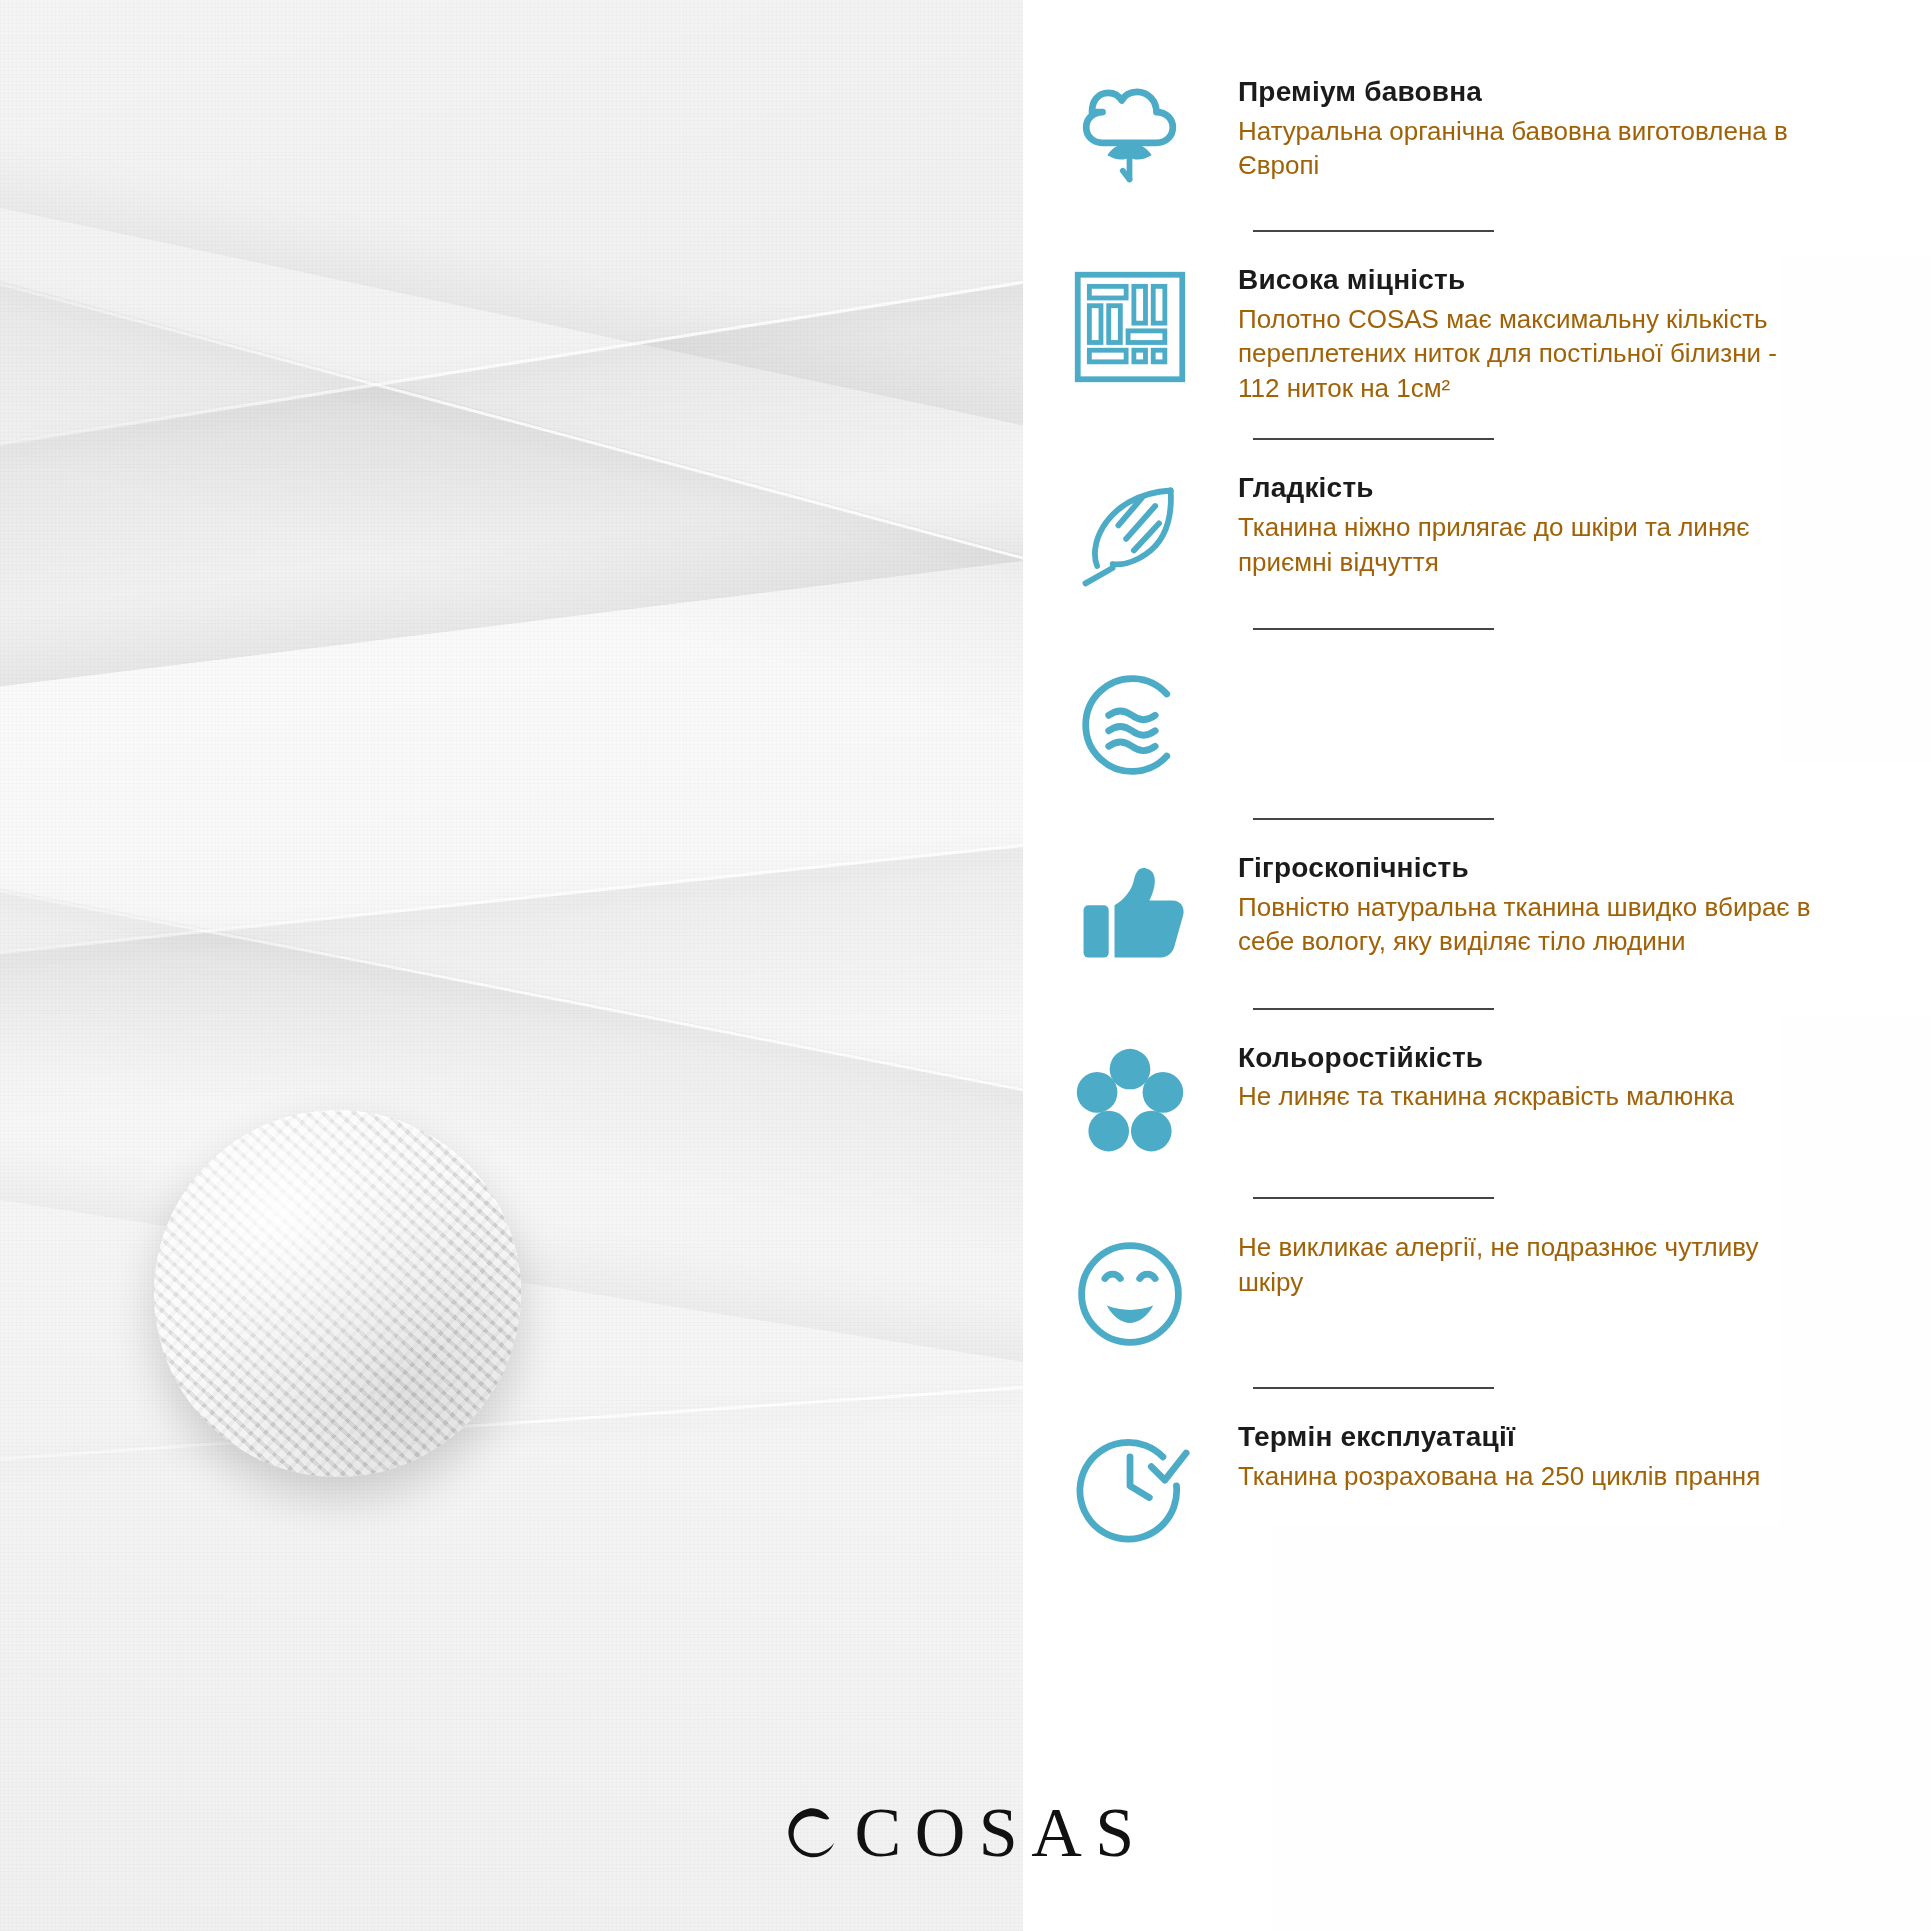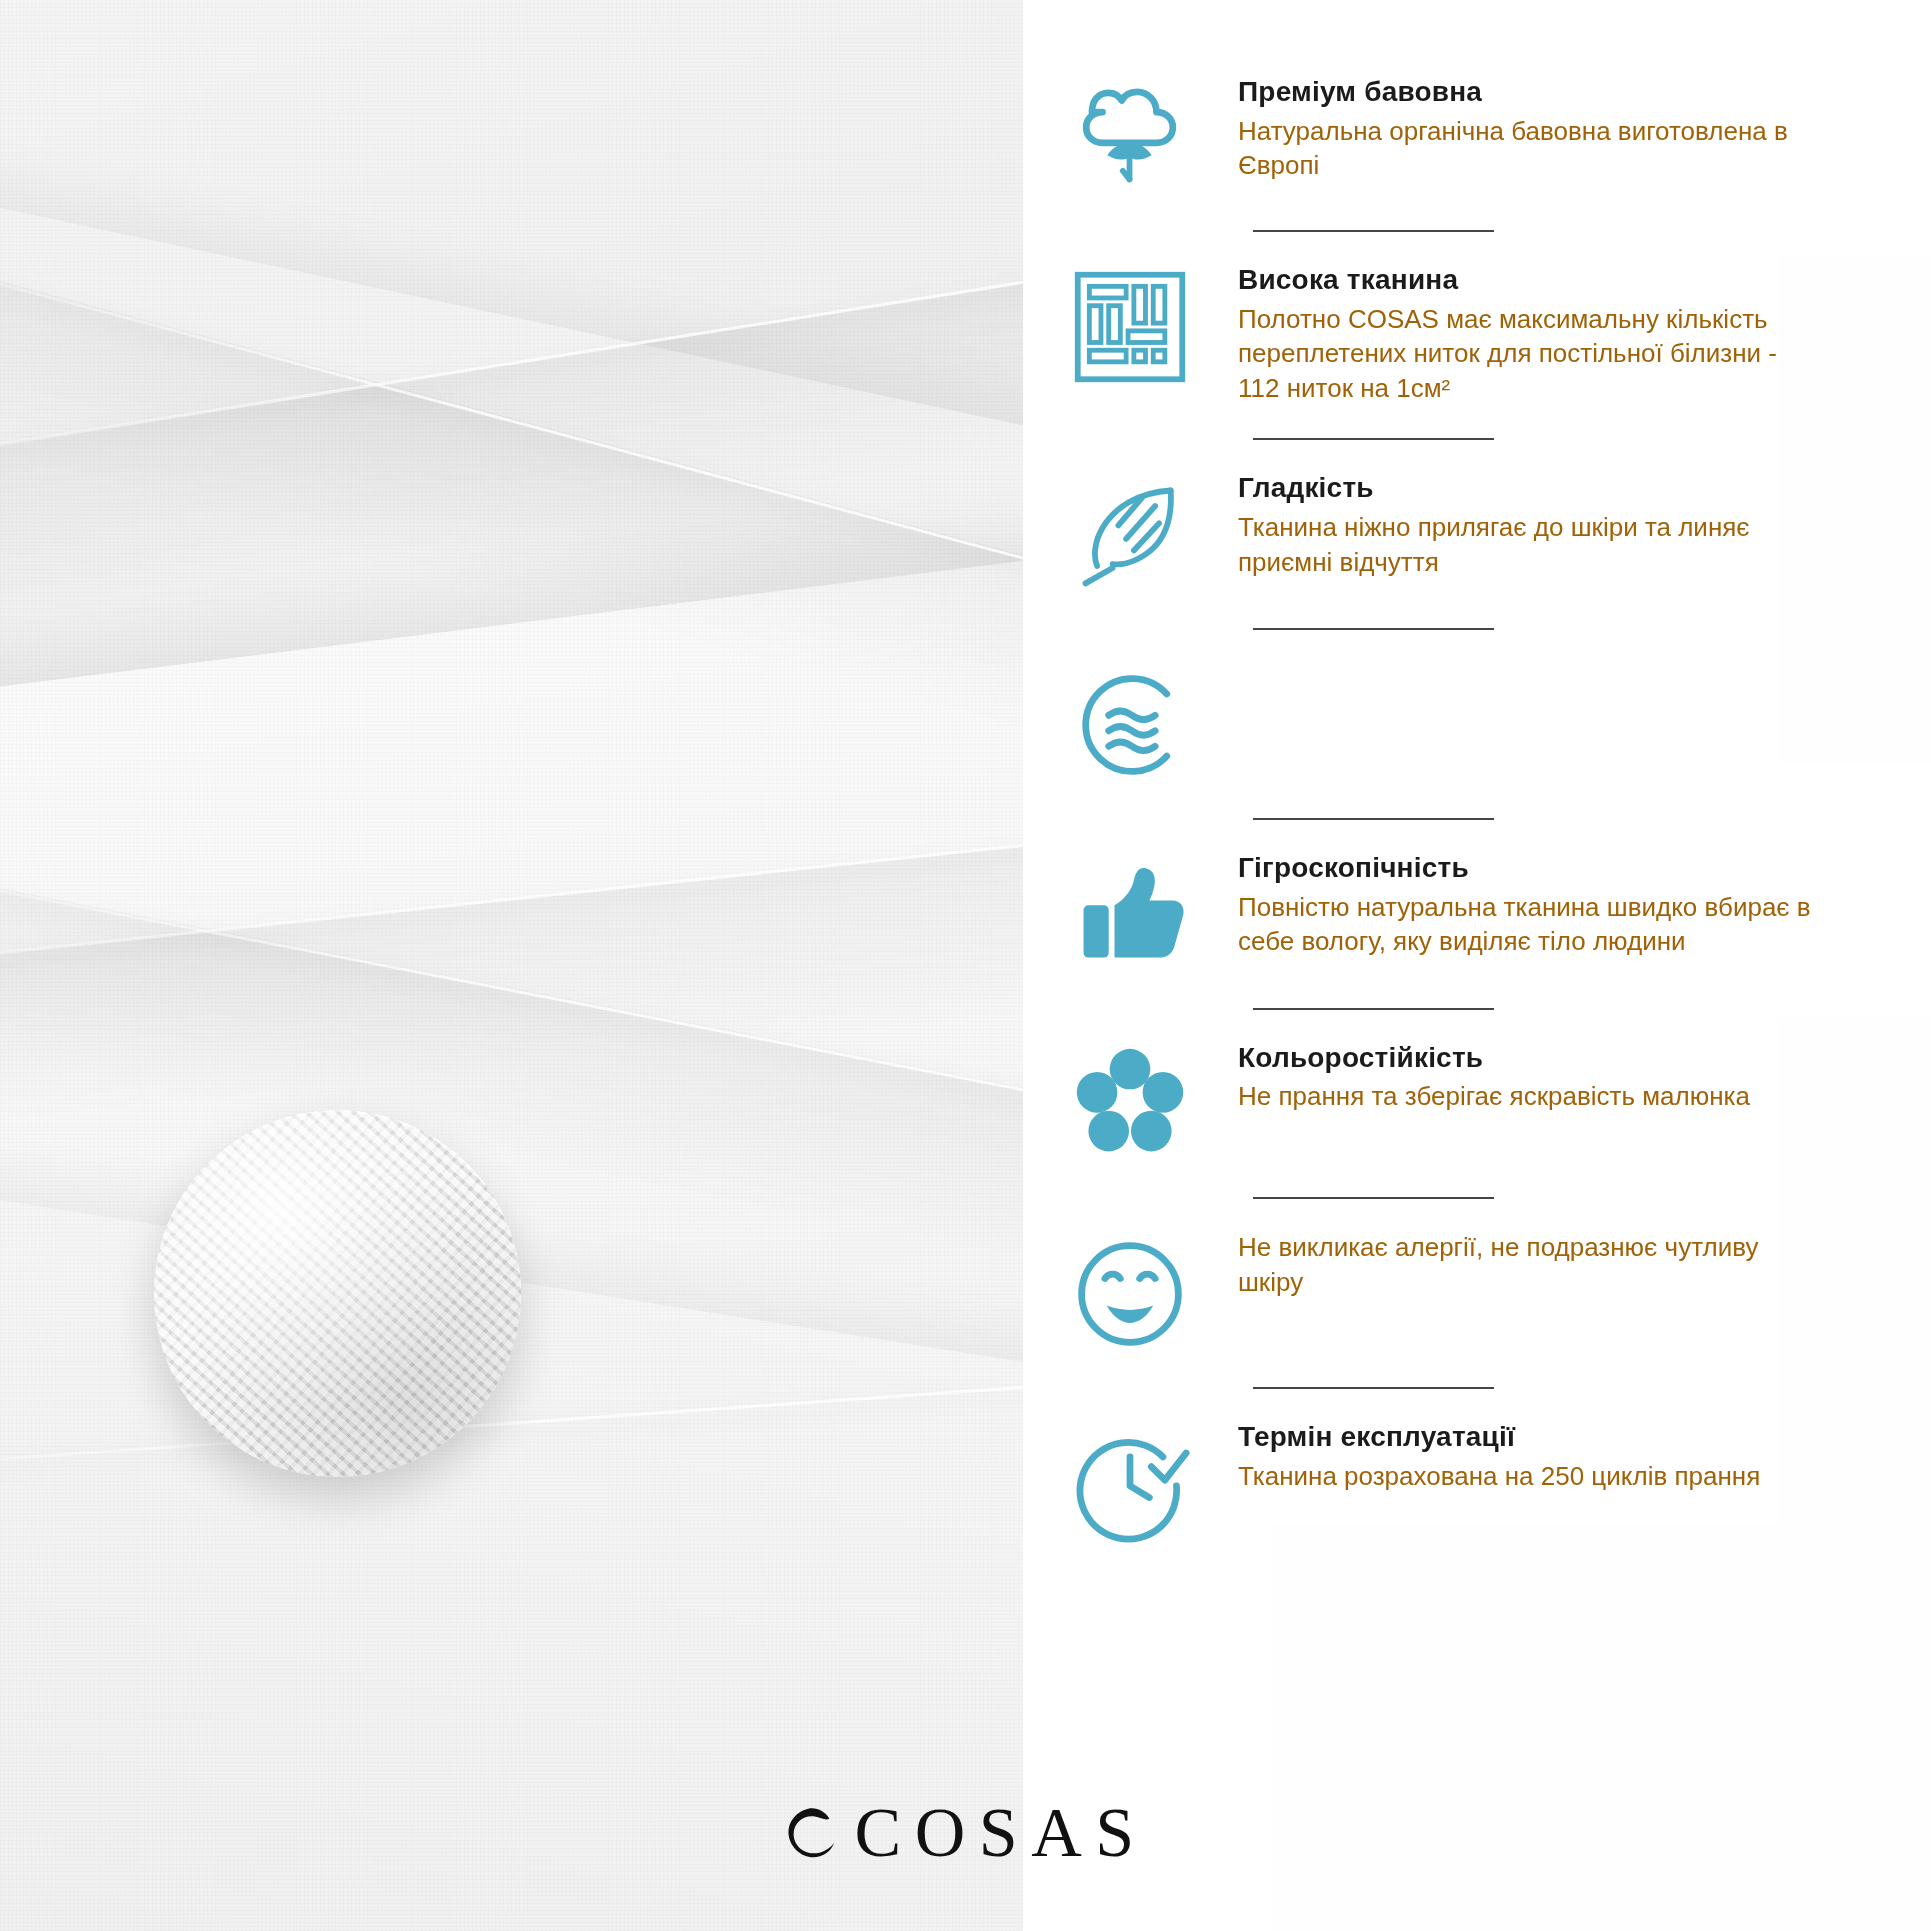--- a/index.html
+++ b/index.html
@@ -267,21 +267,21 @@
             <rect x="20" y="40" width="12" height="38"></rect>
             <rect x="40" y="40" width="12" height="38"></rect>
             <rect x="60" y="66" width="38" height="12"></rect>
             <rect x="20" y="86" width="38" height="12"></rect>
             <rect x="66" y="86" width="12" height="12"></rect>
             <rect x="86" y="86" width="12" height="12"></rect>
           </g>
         </svg>
       </div>
       <div class="text-cell">
-        <div class="feature-title">Висока тканина</div>
+        <div class="feature-title">Висока міцність</div>
         <div class="feature-desc">Полотно COSAS має максимальну кількість переплетених ниток для постільної білизни - 112 ниток на 1см²</div>
       </div>
     </div>
 
     <div class="divider"></div>
 
     <div class="feature">
       <div class="icon-cell">
         <svg width="120" height="120" viewBox="0 0 124 124" fill="none" stroke="#4CACC8" stroke-width="6" stroke-linecap="round" stroke-linejoin="round">
           <path d="M104 16c-34 2-58 18-70 38-9 15-10 30-6 40"></path>
@@ -336,21 +336,21 @@
             <circle cx="96" cy="50" r="21"></circle>
             <circle cx="84" cy="90" r="21"></circle>
             <circle cx="40" cy="90" r="21"></circle>
             <circle cx="28" cy="50" r="21"></circle>
           </g>
           <circle cx="62" cy="60" r="13" fill="#ffffff"></circle>
         </svg>
       </div>
       <div class="text-cell">
         <div class="feature-title">Кольоростійкість</div>
-        <div class="feature-desc">Не прання та зберігає яскравість малюнка</div>
+        <div class="feature-desc">Не линяє та тканина яскравість малюнка</div>
       </div>
     </div>
 
     <div class="divider"></div>
 
     <div class="feature">
       <div class="icon-cell">
         <svg width="120" height="120" viewBox="0 0 124 124" fill="none" stroke="#4CACC8" stroke-width="7" stroke-linecap="round">
           <circle cx="62" cy="62" r="50"></circle>
           <path d="M36 46c4-6 12-6 16 0"></path>

